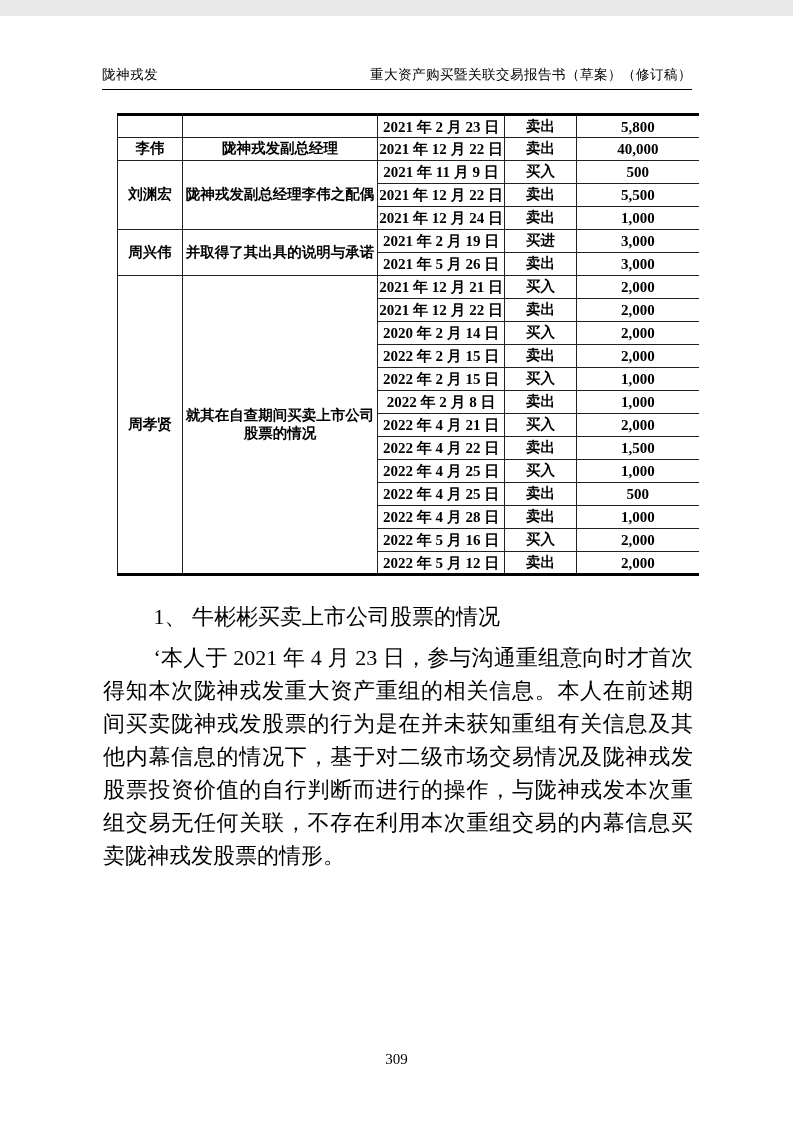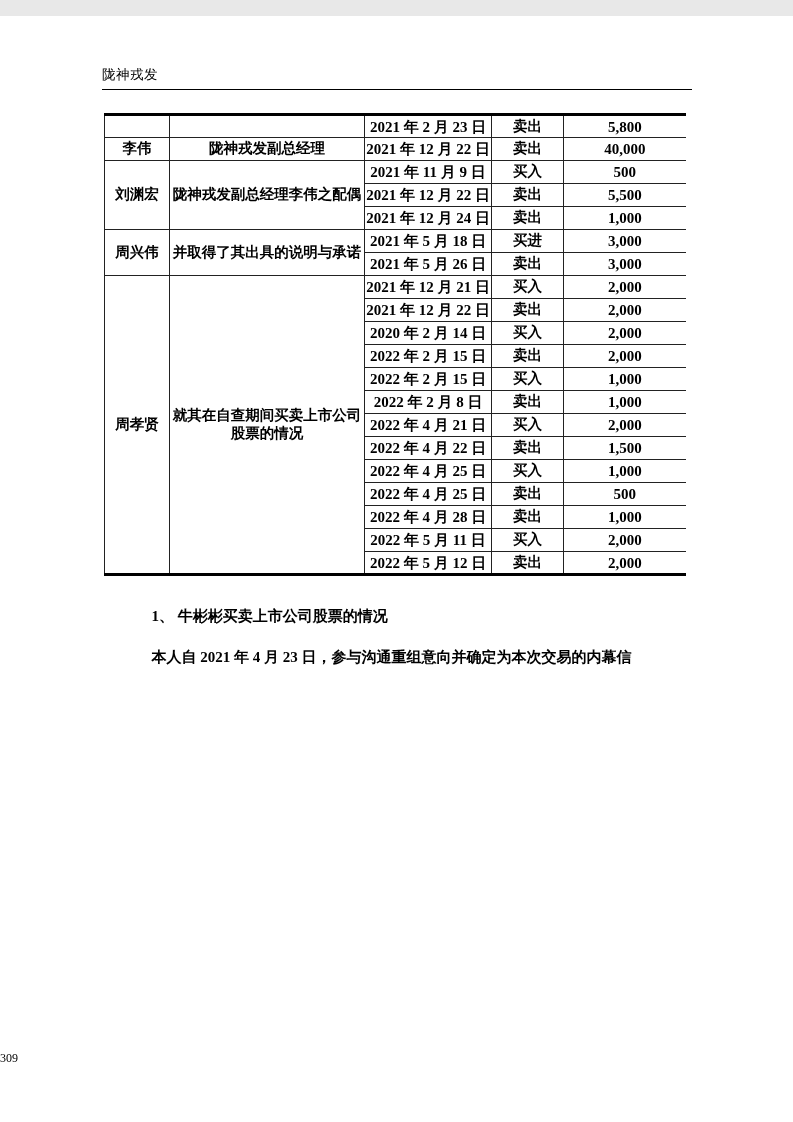--- a/index.html
+++ b/index.html
@@ -16,60 +16,61 @@
   
   .header {
     position: absolute; left: 102px; top: 50px; width: 590px;
     display: flex; justify-content: space-between; align-items: flex-end;
     font-size: 13.5px; letter-spacing: .5px;
     padding-bottom: 5px;
     border-bottom: 1.5px solid #000;
   }
   
   .trading-table {
-    position: absolute; left: 104px; top: 97px; width: 581px;
+    position: absolute; left: 117px; top: 97px; width: 581px;
     border-collapse: collapse; table-layout: fixed;
     border-top: 3px solid #000;
     border-bottom: 3px solid #000;
     border-left: 1.2px solid #000;
   }
   .trading-table td {
     border: 1px solid #222;
     text-align: center; vertical-align: middle;
     font-weight: bold;
     font-size: 14.5px;
     line-height: 1.2;
     height: 23px;
     padding: 0 1px;
     overflow: hidden;
   }
   .trading-table tr > td:last-child { border-right: none; }
   .trading-table .qty-cell, .trading-table .date-cell { font-size: 15px; }
   
   .content {
-    position: absolute; left: 117px; top: 584px; width: 590px;
-    font-size: 15px; font-weight: bold;
+    position: absolute; left: 103px; top: 584px; width: 590px;
+    font-size: 22px; font-weight: normal;
     line-height: 33px;
     text-align: justify;
   }
   .content .heading { margin: 0; text-indent: 2.3em; }
   .content p { margin: 8px 0 0 0; text-indent: 2.3em; }
   
   .footer {
     position: absolute; left: 0; top: 1035px; width: 100%;
-    text-align: left; font-size: 12px;
+    text-align: center; font-size: 15px;
   }
 </style>
 </head>
 <body>
 
 <div class="page">
 
   <div class="header">
     <span>陇神戎发</span>
+    <span>重大资产购买暨关联交易报告书（草案）（修订稿）</span>
   </div>
 
   <table class="trading-table">
     <colgroup>
       <col style="width:65px">
       <col style="width:195px">
       <col style="width:127px">
       <col style="width:72px">
       <col style="width:122px">
     </colgroup>
@@ -101,21 +102,21 @@
           <td class="qty-cell">5,500</td>
         </tr>
         <tr>
           <td class="date-cell">2021 年 12 月 24 日</td>
           <td class="action-cell">卖出</td>
           <td class="qty-cell">1,000</td>
         </tr>
         <tr>
           <td class="name-cell" rowspan="2">周兴伟</td>
           <td class="position-cell" rowspan="2">并取得了其出具的说明与承诺</td>
-          <td class="date-cell">2021 年 5 月 18 日</td>
+          <td class="date-cell">2021 年 2 月 19 日</td>
           <td class="action-cell">买进</td>
           <td class="qty-cell">3,000</td>
         </tr>
         <tr>
           <td class="date-cell">2021 年 5 月 26 日</td>
           <td class="action-cell">卖出</td>
           <td class="qty-cell">3,000</td>
         </tr>
         <tr>
           <td class="name-cell" rowspan="13">周孝贤</td>
@@ -168,32 +169,32 @@
           <td class="date-cell">2022 年 4 月 25 日</td>
           <td class="action-cell">卖出</td>
           <td class="qty-cell">500</td>
         </tr>
         <tr>
           <td class="date-cell">2022 年 4 月 28 日</td>
           <td class="action-cell">卖出</td>
           <td class="qty-cell">1,000</td>
         </tr>
         <tr>
-          <td class="date-cell">2022 年 5 月 11 日</td>
+          <td class="date-cell">2022 年 5 月 16 日</td>
           <td class="action-cell">买入</td>
           <td class="qty-cell">2,000</td>
         </tr>
         <tr>
           <td class="date-cell">2022 年 5 月 12 日</td>
           <td class="action-cell">卖出</td>
           <td class="qty-cell">2,000</td>
         </tr>
       </tbody>
   </table>
 
   <div class="content">
     <div class="heading">1、 牛彬彬买卖上市公司股票的情况</div>
-    <p>本人自 2021 年 4 月 23 日，参与沟通重组意向并确定为本次交易的内幕信</p>
+    <p>‘本人于 2021 年 4 月 23 日，参与沟通重组意向时才首次得知本次陇神戎发重大资产重组的相关信息。本人在前述期间买卖陇神戎发股票的行为是在并未获知重组有关信息及其他内幕信息的情况下，基于对二级市场交易情况及陇神戎发股票投资价值的自行判断而进行的操作，与陇神戎发本次重组交易无任何关联，不存在利用本次重组交易的内幕信息买卖陇神戎发股票的情形。</p>
   </div>
 
   <div class="footer">309</div>
 
 </div>
 
 </body></html>

